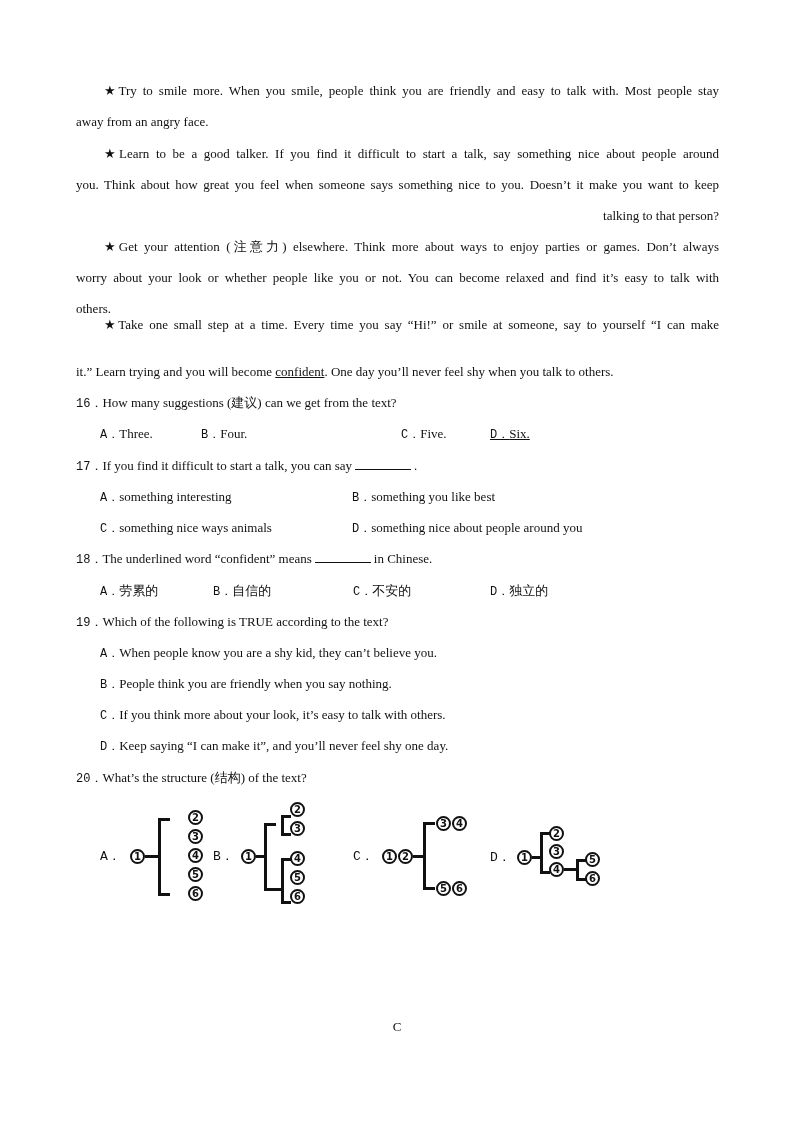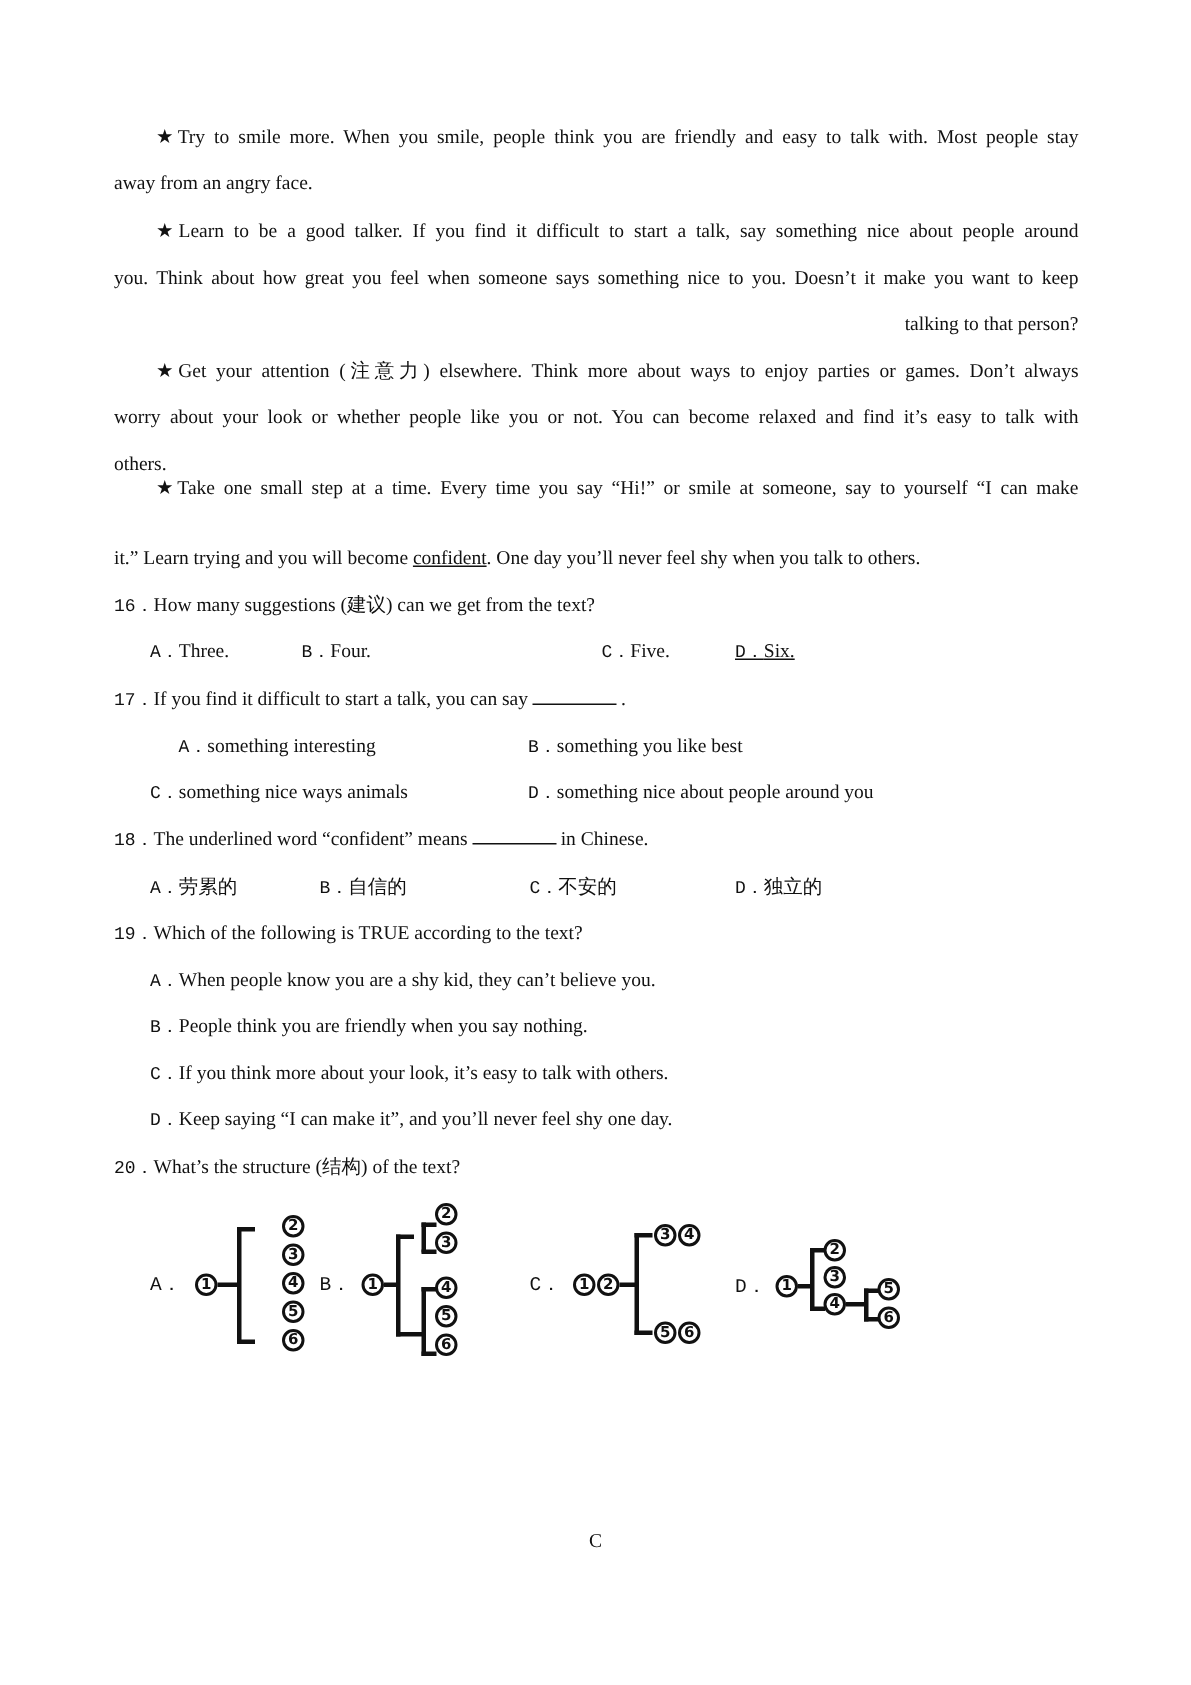--- a/index.html
+++ b/index.html
@@ -45,21 +45,21 @@
   <span class="lbl">16．</span><span>How many suggestions (建议) can we get from the text?</span>
 </div>
 <div class="opt" style="left:100px; top:425px;"><span class="lbl">A．</span><span>Three.</span></div>
 <div class="opt" style="left:201px; top:425px;"><span class="lbl">B．</span><span>Four.</span></div>
 <div class="opt" style="left:353px; top:425px;margin-left:48px;"><span class="lbl">C．</span><span>Five.</span></div>
 <div class="opt" style="left:490px; top:425px;text-decoration:underline;"><span class="lbl">D．</span><span>Six.</span></div>
 
 <div class="q" style="top:457px;">
   <span class="lbl">17．</span><span>If you find it difficult to start a talk, you can say</span><span class="blank"></span><span>.</span>
 </div>
-<div class="opt" style="left:100px; top:488px;margin-left:19px;"><span class="lbl">A．</span><span>something interesting</span></div>
+<div class="opt" style="left:100px; top:488px;"><span class="lbl">A．</span><span>something interesting</span></div>
 <div class="opt" style="left:352px; top:488px;"><span class="lbl">B．</span><span>something you like  best</span></div>
 <div class="opt" style="left:100px; top:519px;"><span class="lbl">C．</span><span>something nice ways animals</span></div>
 <div class="opt" style="left:352px; top:519px;"><span class="lbl">D．</span><span>something nice about people around you</span></div>
 
 <div class="q" style="top:550px;">
   <span class="lbl">18．</span><span>The underlined word “confident” means</span><span class="blank"></span><span>in Chinese.</span>
 </div>
 <div class="opt" style="left:100px; top:582px;"><span class="lbl">A．</span><span>劳累的</span></div>
 <div class="opt" style="left:213px; top:582px;"><span class="lbl">B．</span><span>自信的</span></div>
 <div class="opt" style="left:353px; top:582px;"><span class="lbl">C．</span><span>不安的</span></div>

